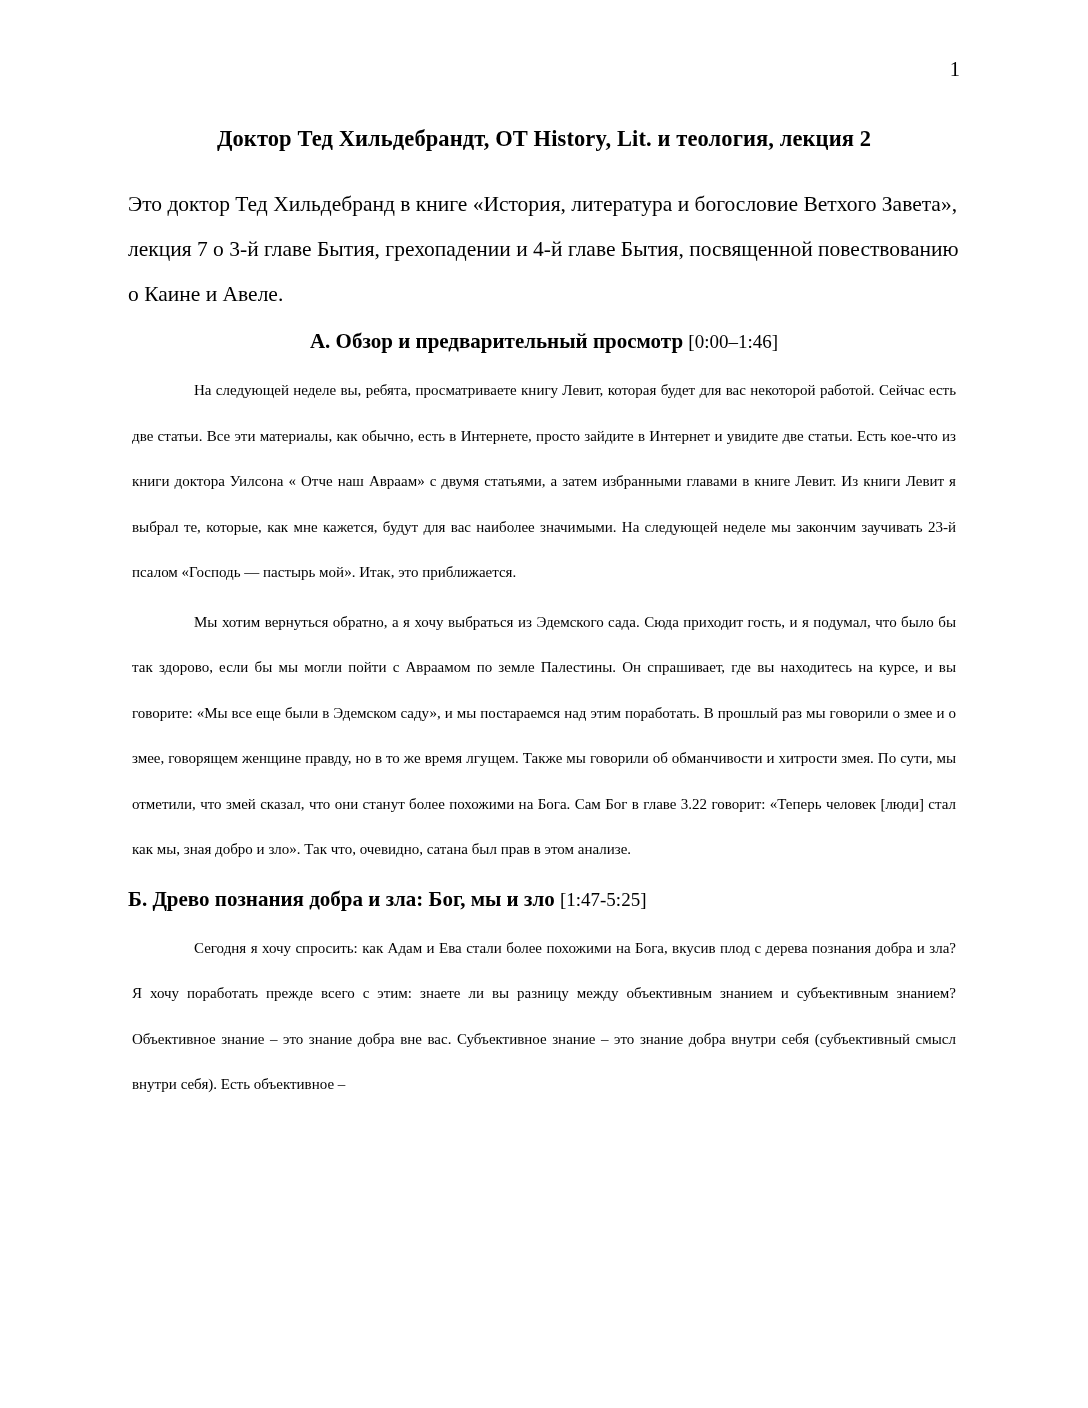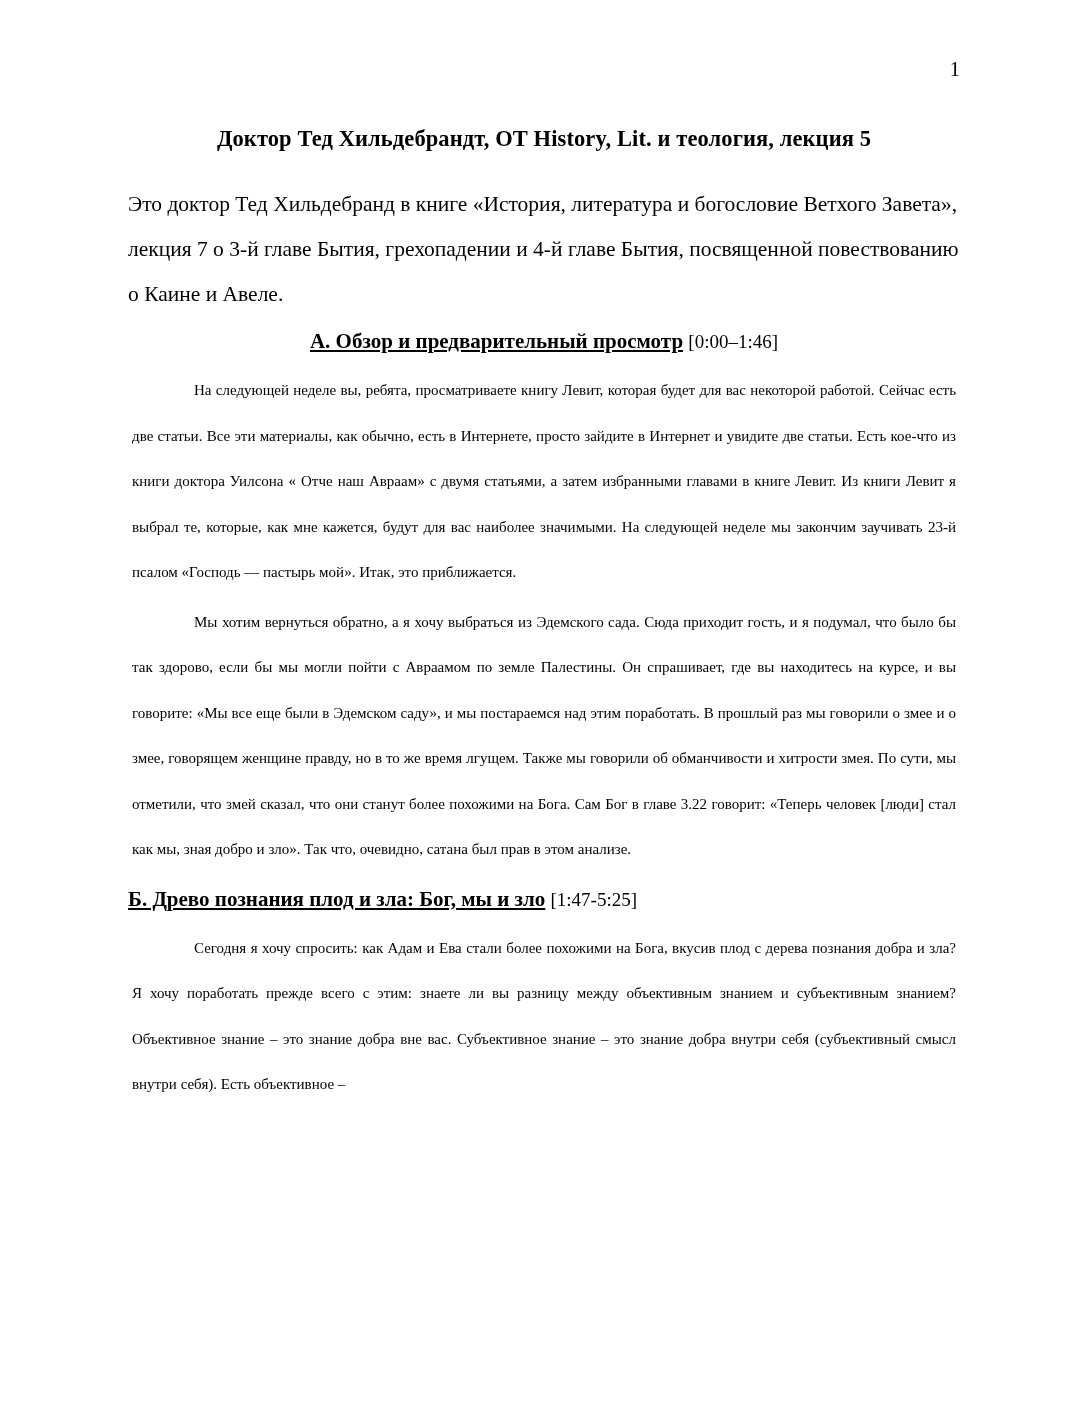--- a/index.html
+++ b/index.html
@@ -48,21 +48,20 @@
     font-size: 21.5px;
     line-height: 45px;
   }
   .section-head {
     font-size: 21px;
     line-height: 45px;
     margin-top: 2px;
   }
   .section-head .head-label {
     font-weight: bold;
-    text-decoration: underline;
   }
   .section-head .timestamp {
     font-weight: normal;
     font-size: 19px;
   }
   .section-head.centered {
     text-align: center;
   }
   .section-head.left {
     text-align: left;
@@ -76,34 +75,34 @@
     hyphens: none;
   }
 </style>
 </head>
 <body>
 
 <div class="page">
 
   <div class="page-number">1</div>
 
-  <div class="doc-title">Доктор Тед Хильдебрандт, ОТ History, Lit. и теология, лекция 5</div>
+  <div class="doc-title">Доктор Тед Хильдебрандт, ОТ History, Lit. и теология, лекция 2</div>
 
 
   <div class="intro">Это доктор Тед Хильдебранд в книге «История, литература и богословие Ветхого Завета», лекция 7 о 3-й главе Бытия, грехопадении и 4-й главе Бытия, посвященной повествованию о Каине и Авеле.</div>
 
   <div class="section-head centered">
     <span class="head-label">А. Обзор и предварительный просмотр</span>
     <span class="timestamp">[0:00–1:46]</span>
   </div>
 
   <p class="body-par">На следующей неделе вы, ребята, просматриваете книгу Левит, которая будет для вас некоторой работой. Сейчас есть две статьи. Все эти материалы, как обычно, есть в Интернете, просто зайдите в Интернет и увидите две статьи. Есть кое-что из книги доктора Уилсона « Отче наш Авраам» с двумя статьями, а затем избранными главами в книге Левит. Из книги Левит я выбрал те, которые, как мне кажется, будут для вас наиболее значимыми. На следующей неделе мы закончим заучивать 23-й псалом «Господь — пастырь мой». Итак, это приближается.</p>
 
   <p class="body-par">Мы хотим вернуться обратно, а я хочу выбраться из Эдемского сада. Сюда приходит гость, и я подумал, что было бы так здорово, если бы мы могли пойти с Авраамом по земле Палестины. Он спрашивает, где вы находитесь на курсе, и вы говорите: «Мы все еще были в Эдемском саду», и мы постараемся над этим поработать. В прошлый раз мы говорили о змее и о змее, говорящем женщине правду, но в то же время лгущем. Также мы говорили об обманчивости и хитрости змея. По сути, мы отметили, что змей сказал, что они станут более похожими на Бога. Сам Бог в главе 3.22 говорит: «Теперь человек [люди] стал как мы, зная добро и зло». Так что, очевидно, сатана был прав в этом анализе.</p>
 
   <div class="section-head left">
-    <span class="head-label">Б. Древо познания плод и зла: Бог, мы и зло</span>
+    <span class="head-label">Б. Древо познания добра и зла: Бог, мы и зло</span>
     <span class="timestamp">[1:47-5:25]</span>
   </div>
 
   <p class="body-par">Сегодня я хочу спросить: как Адам и Ева стали более похожими на Бога, вкусив плод с дерева познания добра и зла? Я хочу поработать прежде всего с этим: знаете ли вы разницу между объективным знанием и субъективным знанием? Объективное знание – это знание добра вне вас. Субъективное знание – это знание добра внутри себя (субъективный смысл внутри себя). Есть объективное –</p>
 
 </div>
 
 </body></html>

